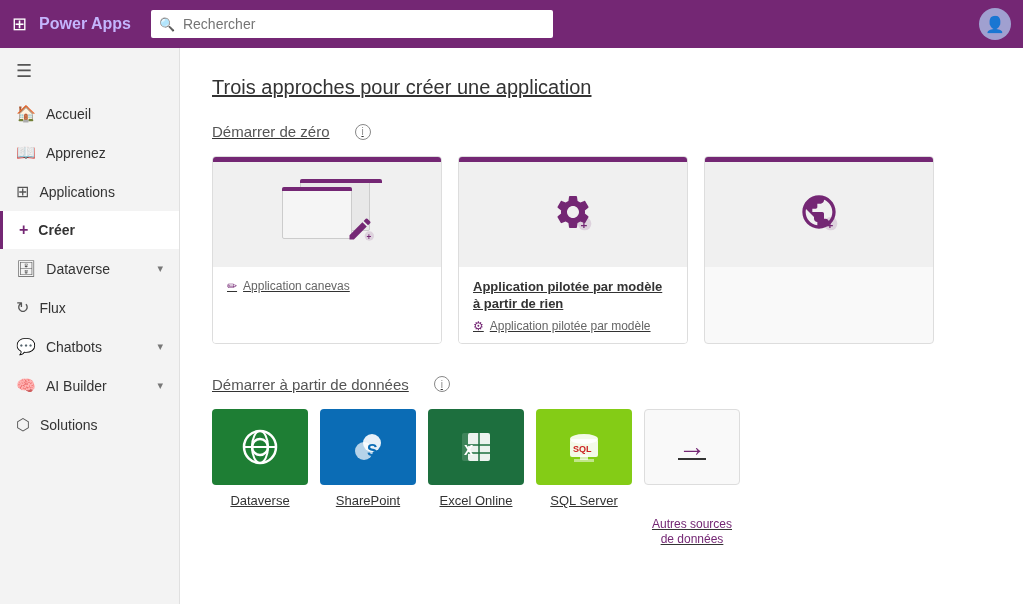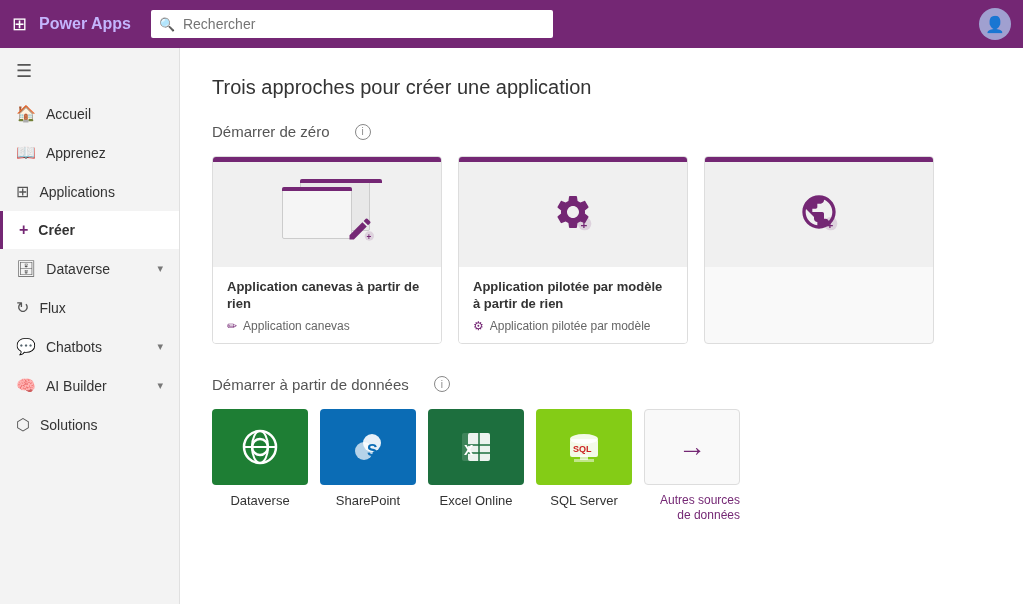--- a/index.html
+++ b/index.html
@@ -114,20 +114,21 @@
       color: #742774;
       font-size: 16px;
     }
 
     
     .main {
       flex: 1;
       overflow-y: auto;
       padding: 28px 32px;
       background: white;
+      text-decoration: underline;
     }
     .page-title {
       font-size: 20px;
       font-weight: 400;
       color: #333;
       margin-bottom: 24px;
     }
     .section-header {
       display: flex;
       align-items: center;
@@ -243,22 +244,23 @@
       align-items: center;
       justify-content: center;
     }
     .tile-arrow-box .arrow-icon {
       font-size: 28px;
       color: #742774;
     }
     .tile-arrow-label {
       font-size: 12px;
       color: #742774;
-      text-align: right;
+      text-align: center;
       line-height: 1.3;
+      margin-top: 24px;
     }
   </style>
 </head>
 <body>
 
 <div class="header">
   <span class="header-grid-icon">⊞</span>
   <span class="header-logo">Power Apps</span>
   <div class="search-wrapper">
     <span class="search-icon-inner">🔍</span>
@@ -334,21 +336,20 @@
             <div style="position:absolute; width:70px; height:52px; background:#f5f5f5; border:1px solid #ccc; border-radius:2px; top:10px; left:10px;"></div>
             <div style="position:absolute; top:10px; left:10px; right:30px; height:4px; background:#742774; border-radius:2px 2px 0 0;"></div>
             <svg style="position:absolute; bottom:4px; right:8px;" width="28" height="28" viewBox="0 0 24 24" fill="none">
               <path d="M3 17.25V21h3.75L17.81 9.94l-3.75-3.75L3 17.25zM20.71 7.04a1 1 0 000-1.41l-2.34-2.34a1 1 0 00-1.41 0l-1.83 1.83 3.75 3.75 1.83-1.83z" fill="#742774"></path>
               <circle cx="20" cy="18" r="4" fill="#742774" opacity="0.15"></circle>
               <text x="17.5" y="21" font-size="7" fill="#742774" font-weight="bold">+</text>
             </svg>
           </div>
         </div>
         <div class="card-body">
-          <div class="card-title">Application canevas à partir de rien</div>
           <div class="card-subtitle">
             <span class="card-subtitle-icon">✏</span>
             <span>Application canevas</span>
           </div>
         </div>
       </div>
 
       <div class="card">
         <div class="card-image">
           <div class="top-bar"></div>

